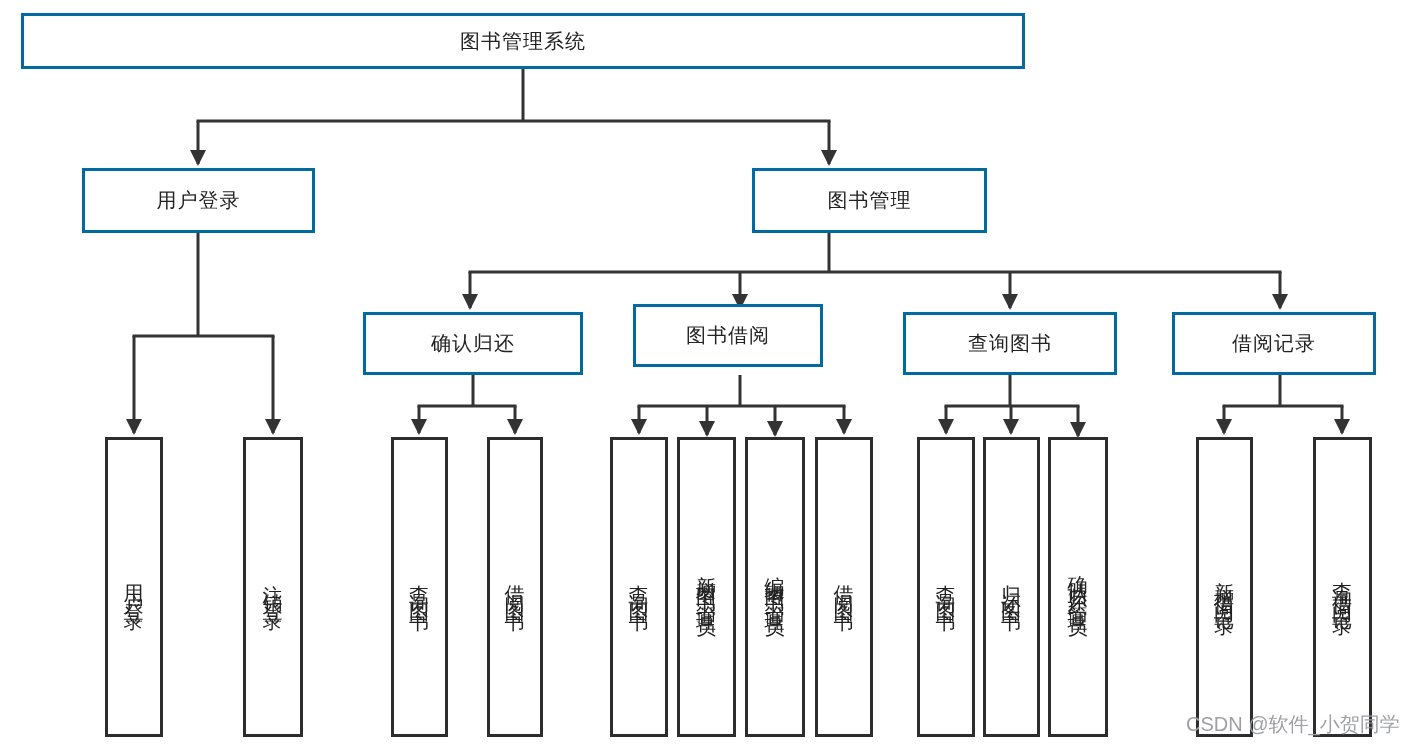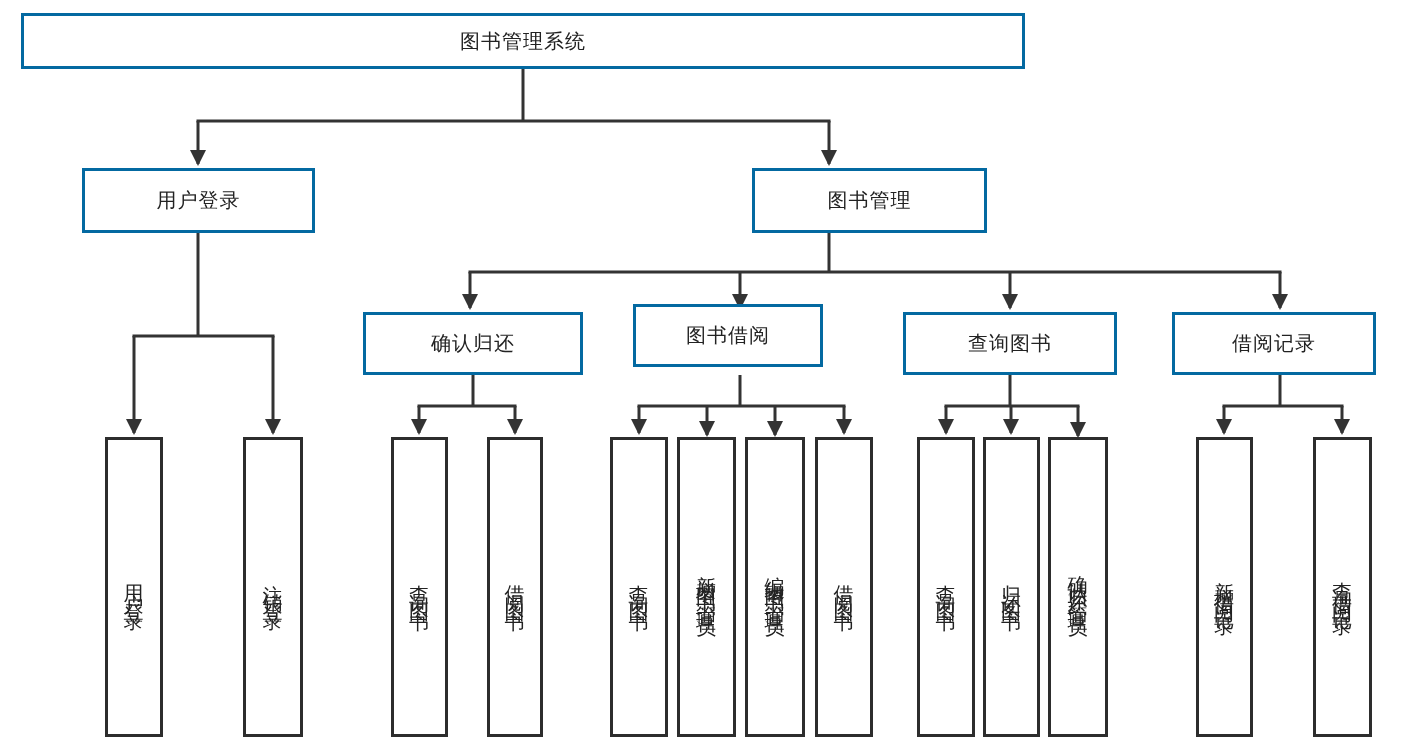--- a/index.html
+++ b/index.html
@@ -177,14 +177,15 @@
     <span>确认归还（管理员）</span>
   </div>
 
   <div class="leaf" style="left:1196px; width:57px; letter-spacing:7px;">
     <span>新增借阅记录</span>
   </div>
   <div class="leaf" style="left:1313px; width:59px; letter-spacing:7px;">
     <span>查询借阅记录</span>
   </div>
 
+  <div class="watermark">CSDN @软件_小贺同学</div>
 
 </div>
 
 </body></html>

